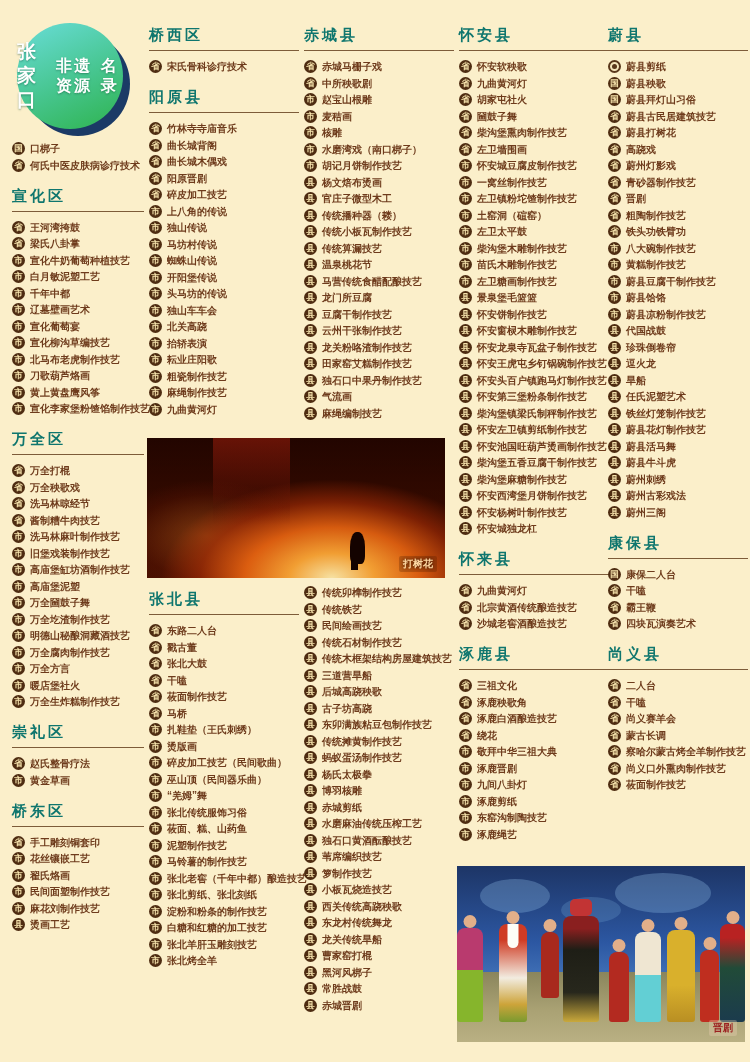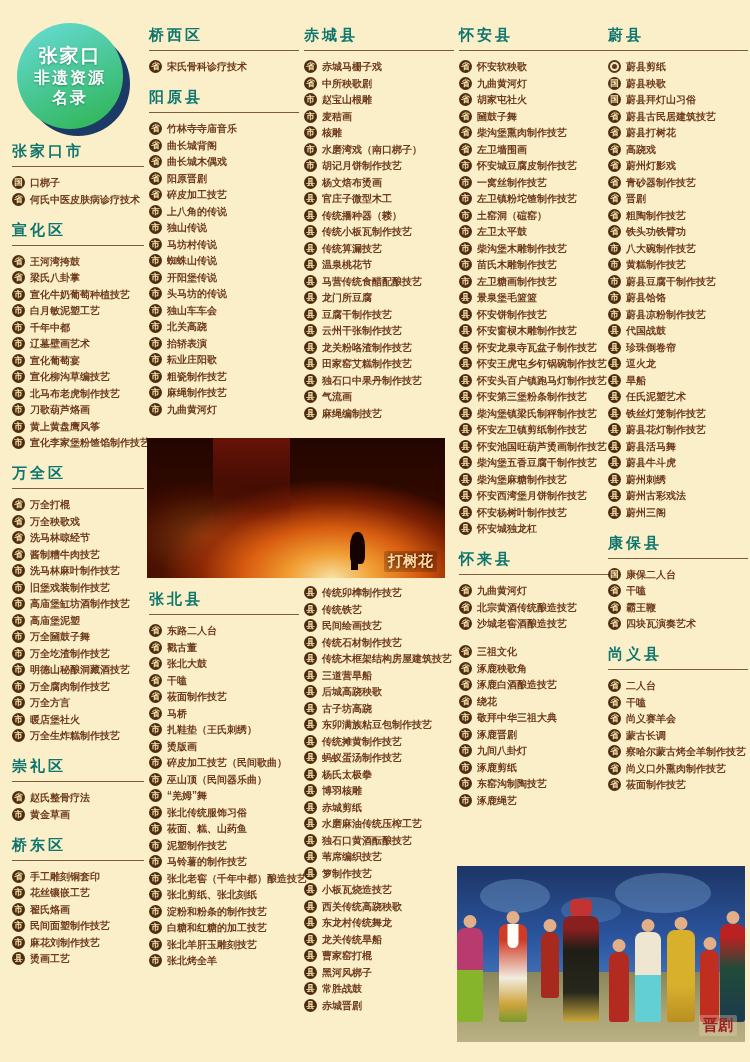--- a/index.html
+++ b/index.html
@@ -4,21 +4,21 @@
 <style>
   html,body{margin:0;padding:0;}
   body{font-family:"Liberation Sans","DejaVu Sans",sans-serif;}
   #page{position:relative;width:750px;height:1062px;background:#fbefca;overflow:hidden;}
 
   
   .logo-wrap{position:absolute;left:14px;top:20px;width:122px;height:122px;}
   .logo-back{position:absolute;left:12px;top:12px;width:104px;height:104px;border-radius:50%;background:#1b3a66;}
   .logo-front{position:absolute;left:3px;top:3px;width:106px;height:106px;border-radius:50%;
     background:linear-gradient(155deg,#66dbd2 5%,#46c58e 55%,#2eb34e 100%);
-    display:flex;flex-direction:column;justify-content:center;align-items:center;}
+    display:flex;flex-direction:row;justify-content:center;align-items:center;}
   .logo-front span{color:#fff;font-weight:800;letter-spacing:2px;line-height:1.25;
     text-shadow:0 1px 2px rgba(10,70,50,.45);}
   .logo-l1{font-size:19px;}
   .logo-l2{font-size:16px;}
   .logo-l3{font-size:16px;}
 
   
   .seg{position:absolute;}
   .seg-col1{left:12px;top:142px;width:132px;}
   .seg-col2a{left:149px;top:26px;width:150px;}
@@ -42,21 +42,21 @@
   
   .photo1{position:absolute;left:147px;top:438px;width:298px;height:140px;overflow:hidden;
     background:
       radial-gradient(ellipse 65% 80% at 62% 100%, rgba(255,236,170,.95) 0%, rgba(255,170,55,.92) 22%, rgba(240,105,18,.85) 45%, rgba(150,40,5,.7) 68%, rgba(45,8,0,.35) 88%),
       radial-gradient(ellipse 40% 50% at 20% 70%, rgba(255,140,40,.55) 0%, rgba(120,30,5,.3) 60%, transparent 80%),
       linear-gradient(180deg,#1d0400 0%,#3c0c00 60%,#571502 100%);}
   .p1-wall{position:absolute;left:22%;top:0;width:26%;height:62%;
     background:linear-gradient(180deg,rgba(160,30,12,.55),rgba(80,15,4,.15) 80%,transparent);}
   .p1-person{position:absolute;left:68%;bottom:10%;width:15px;height:32px;background:#140300;
     border-radius:45% 45% 25% 25%;box-shadow:-3px 10px 0 -4px #140300;}
-  .photo-cap{position:absolute;right:8px;bottom:6px;font-size:15px;font-weight:700;color:#ffd9a3;
+  .photo-cap{position:absolute;right:8px;bottom:6px;font-size:10px;font-weight:700;color:#ffd9a3;
     background:rgba(70,25,0,.25);padding:1px 4px;border-radius:2px;text-shadow:0 0 4px rgba(0,0,0,.8);}
 
   
   .photo2{position:absolute;left:457px;top:866px;width:288px;height:176px;overflow:hidden;background:#203a6e;}
   .stage-back{position:absolute;left:0;top:0;width:100%;height:62%;
     background:linear-gradient(180deg,#1d3566 0%,#2c57a2 70%,#3f6fb5 100%);}
   .bd{position:absolute;border-radius:50%;background:rgba(150,195,235,.30);}
   .bd1{left:8%;top:12%;width:70px;height:34px;}
   .bd2{left:55%;top:6%;width:96px;height:40px;}
   .bd3{left:36%;top:28%;width:60px;height:26px;background:rgba(120,170,215,.25);}
@@ -88,21 +88,20 @@
     <div class="logo-back"></div>
     <div class="logo-front">
       <span class="logo-l1">张家口</span>
       <span class="logo-l2">非遗资源</span>
       <span class="logo-l3">名录</span>
     </div>
   </div>
 
   <div class="seg seg-col1">
       <div class="section">
-        <div class="sec-title">张家口市</div>
         <div class="item">
           <span class="badge badge-g">国</span>
           <span class="iname">口梆子</span>
         </div>
         <div class="item">
           <span class="badge badge-s">省</span>
           <span class="iname">何氏中医皮肤病诊疗技术</span>
         </div>
       </div>
       <div class="section">
@@ -761,20 +760,21 @@
         <div class="item">
           <span class="badge badge-s">省</span>
           <span class="iname">北宗黄酒传统酿造技艺</span>
         </div>
         <div class="item">
           <span class="badge badge-s">省</span>
           <span class="iname">沙城老窖酒酿造技艺</span>
         </div>
       </div>
       <div class="section">
+        <div class="sec-title">涿鹿县</div>
         <div class="item">
           <span class="badge badge-s">省</span>
           <span class="iname">三祖文化</span>
         </div>
         <div class="item">
           <span class="badge badge-s">省</span>
           <span class="iname">涿鹿秧歌角</span>
         </div>
         <div class="item">
           <span class="badge badge-s">省</span>

